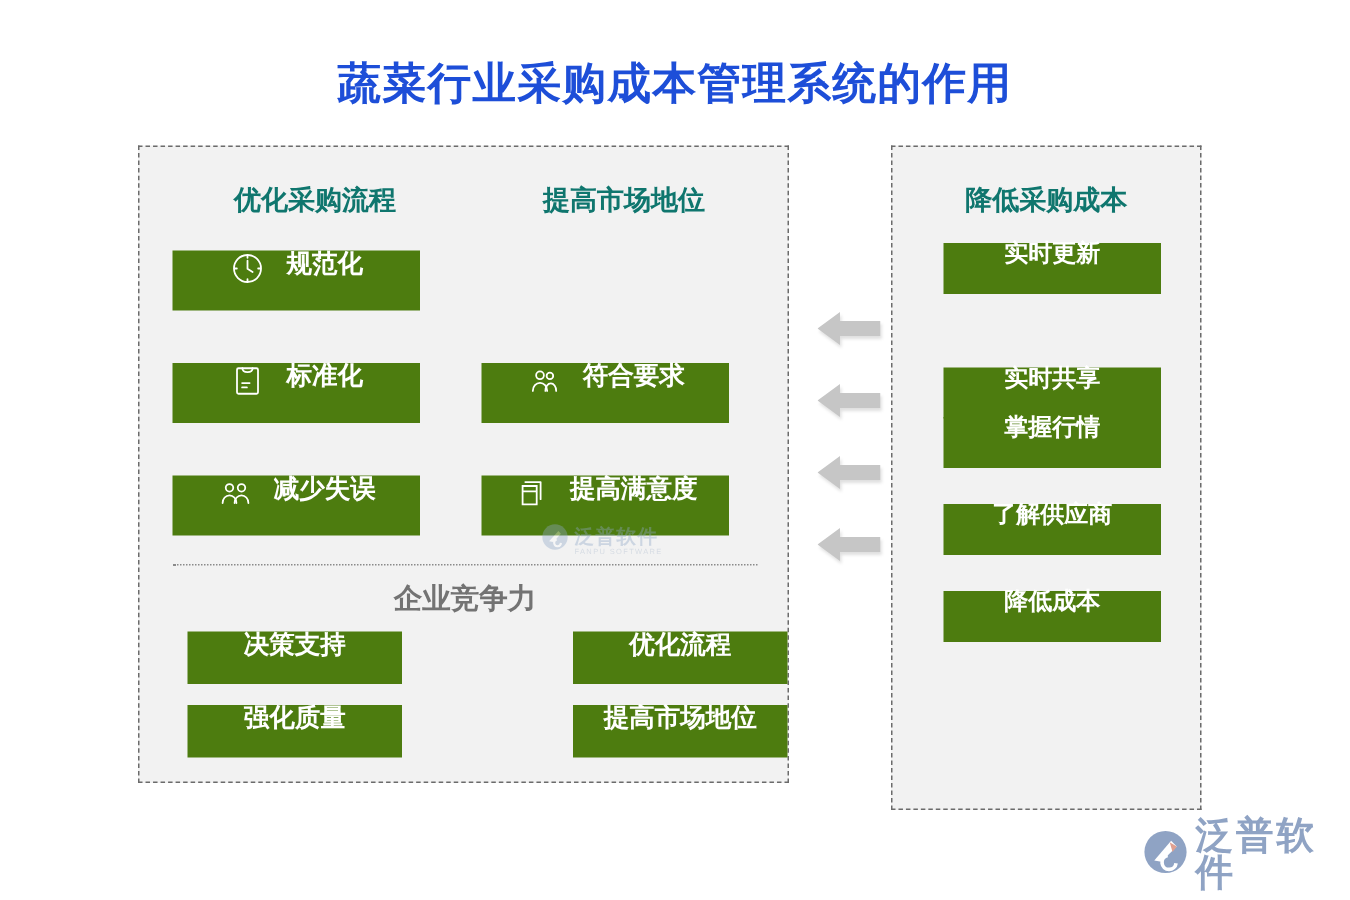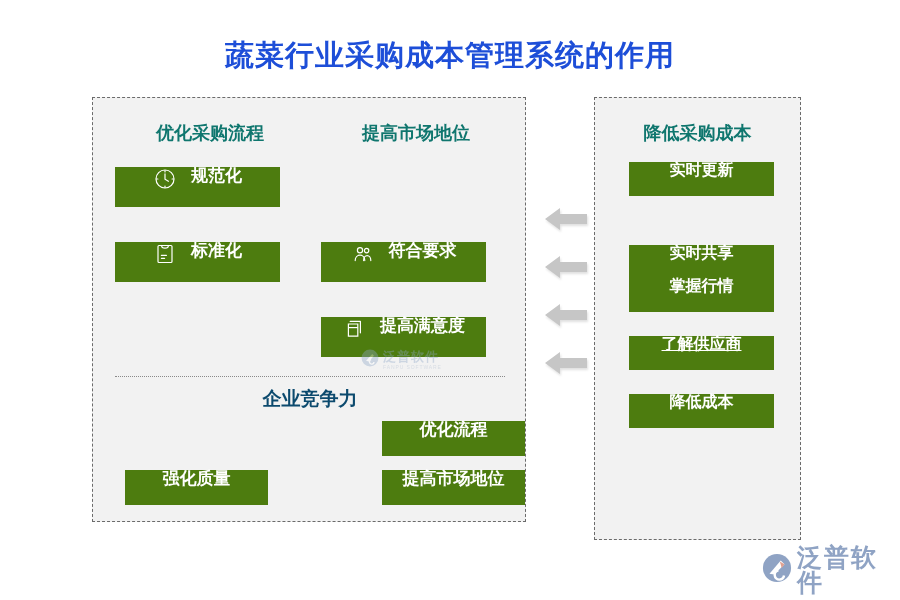--- a/index.html
+++ b/index.html
@@ -105,40 +105,40 @@
 
   
   .sub-head {
     position: absolute;
     left: 0;
     top: 288px;
     width: 434px;
     text-align: center;
     font-size: 19px;
     font-weight: bold;
-    color: #0c4a6e;
+    color: #737373;
     white-space: nowrap;
   }
   .btn-sub { width: 143px; height: 35px; }
   .sA { left: 32px; }
   .sB { left: 244px; margin-left: 45px; }
   .sr1 { top: 323px; }
   .sr2 { top: 372px; }
 
   
   .btn-right {
     left: 34px;
     width: 145px;
     height: 34px;
     font-size: 16px;
   }
   .rr1 { top: 64px; }
   .rr2 { top: 122px; margin-top: 25px; }
   .rr3 { top: 180px; }
-  .rr4 { top: 238px; text-decoration: underline; }
+  .rr4 { top: 238px; }
   .rr5 { top: 296px; }
 
   
   .arrow {
     position: absolute;
     width: 42px;
     height: 28px;
     filter: drop-shadow(1px 2px 1px rgba(0,0,0,0.12));
   }
   .a1 { left: 545px; top: 205px; }
@@ -228,20 +228,31 @@
     <span class="ico">
       <svg width="24" height="24" viewBox="0 0 24 24" fill="none" stroke="#ffffff" stroke-width="1.2">
         <rect x="5" y="3.5" width="14" height="17" rx="1"></rect>
         <path d="M8.6 3.5c0 1.7 1.5 2.6 3.4 2.6s3.4-.9 3.4-2.6" stroke-linecap="round"></path>
         <path d="M8.4 13.4h5M8.4 16.3h3.2" stroke-linecap="round"></path>
       </svg>
     </span>
     <span class="lbl">标准化</span>
   </div>
 
+  <div class="btn btn-main cA r3">
+    <span class="ico">
+      <svg width="24" height="24" viewBox="0 0 24 24" fill="none" stroke="#ffffff" stroke-width="1.2">
+        <circle cx="8" cy="8.2" r="2.5"></circle>
+        <circle cx="16" cy="8.2" r="2.5"></circle>
+        <path d="M3.4 18.4c0-3 2.1-5.2 4.6-5.2s4.6 2.2 4.6 5.2" stroke-linecap="round"></path>
+        <path d="M11.4 18.4c0-3 2.1-5.2 4.6-5.2s4.6 2.2 4.6 5.2" stroke-linecap="round"></path>
+      </svg>
+    </span>
+    <span class="lbl">减少失误</span>
+  </div>
 
 
   <div class="btn btn-main cB r2">
     <span class="ico">
       <svg width="24" height="24" viewBox="0 0 24 24" fill="none" stroke="#ffffff" stroke-width="1.2">
         <circle cx="9" cy="8.2" r="2.6"></circle>
         <circle cx="15.6" cy="8.6" r="2.2"></circle>
         <path d="M4.2 18.6c0-3.2 2.2-5.4 4.8-5.4s4.8 2.2 4.8 5.4" stroke-linecap="round"></path>
         <path d="M12.6 18.6c0-3 1.7-5 3.6-5s3.6 2 3.6 5" stroke-linecap="round"></path>
       </svg>
@@ -257,20 +268,23 @@
         <path d="M6.4 10.6h9.4"></path>
       </svg>
     </span>
     <span class="lbl">提高满意度</span>
   </div>
 
   <div class="divider"></div>
 
   <div class="sub-head">企业竞争力</div>
 
+  <div class="btn btn-sub sA sr1">
+    <span class="lbl">决策支持</span>
+  </div>
   <div class="btn btn-sub sB sr1">
     <span class="lbl">优化流程</span>
   </div>
   <div class="btn btn-sub sA sr2">
     <span class="lbl">强化质量</span>
   </div>
   <div class="btn btn-sub sB sr2">
     <span class="lbl">提高市场地位</span>
   </div>
 

